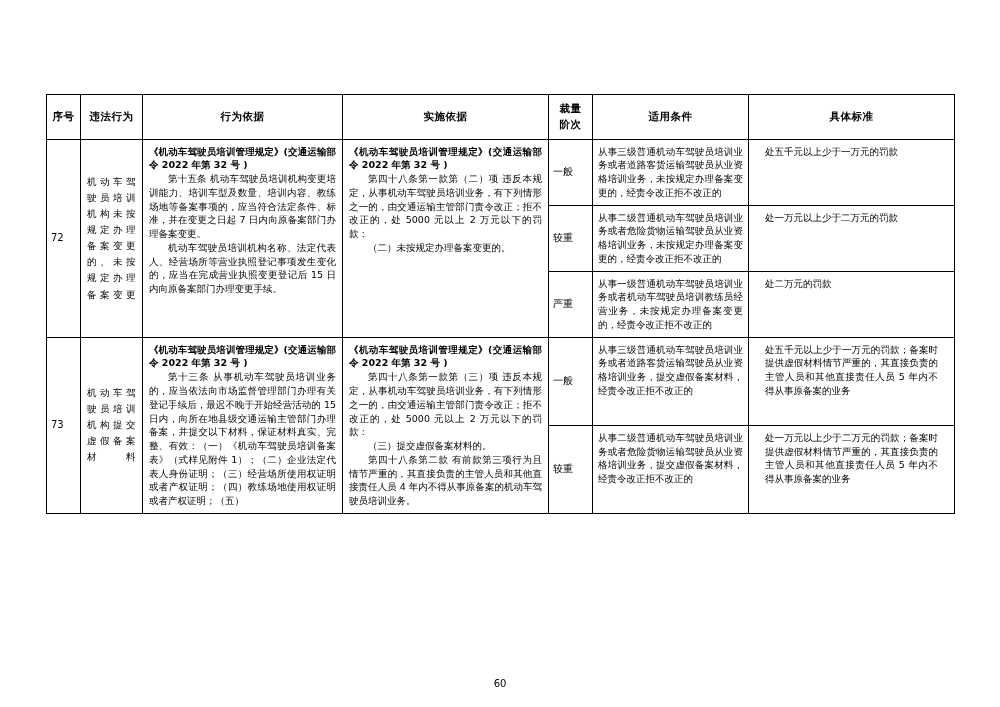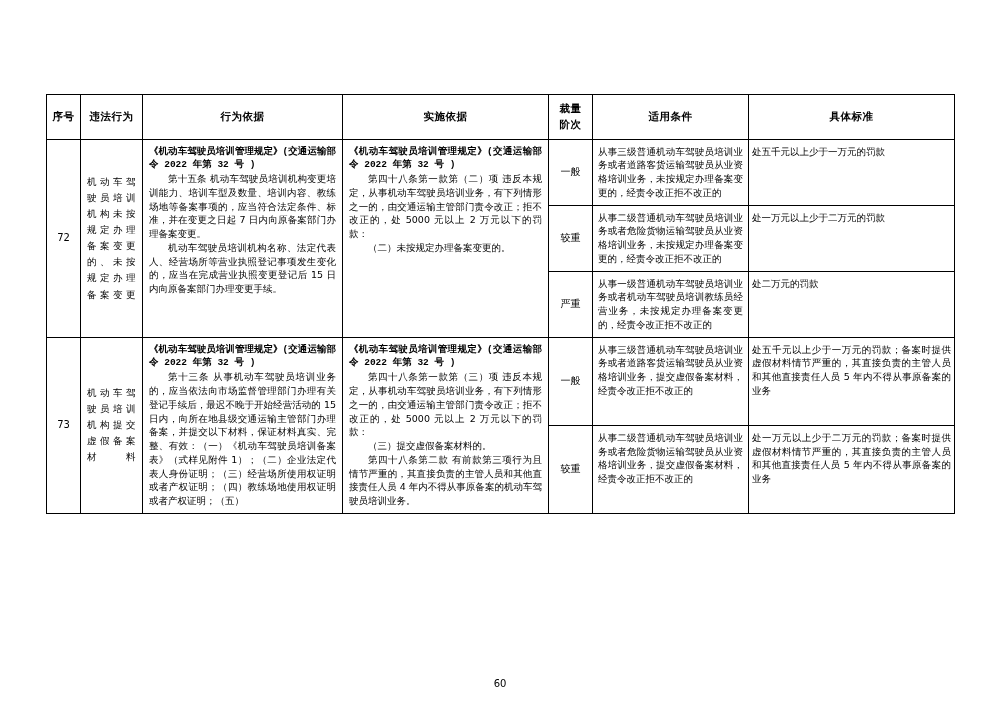--- a/index.html
+++ b/index.html
@@ -50,57 +50,55 @@
   
   .c-seq   { width: 34px; }
   .c-act   { width: 62px; }
   .c-basis { width: 200px; }
   .c-impl  { width: 206px; }
   .c-level { width: 44px; }
   .c-cond  { width: 156px; }
   .c-std   { width: 206px; }
 
   td.seq-cell {
-    text-align: center;
     font-size: 10px;
     vertical-align: middle;
   }
   td.act-cell {
     text-align: justify;
     text-align-last: justify;
     font-size: 9.5px;
     line-height: 1.7;
     letter-spacing: 0.5px;
     padding: 3px 6px;
   }
   td.basis-cell, td.impl-cell {
     vertical-align: top;
     text-align: justify;
     padding: 5px 6px;
   }
   td.level-cell {
-    text-align: center;
+    text-align: left;
     font-size: 10px;
   }
   td.cond-cell {
     vertical-align: top;
     text-align: justify;
     padding: 5px 5px;
   }
   td.std-cell {
     vertical-align: top;
     text-align: justify;
-    padding: 5px 3px;
+    padding: 5px 16px;
   }
   .t-title {
     font-weight: bold;
     display: block;
     text-align: justify;
     text-align-last: left;
-    font-family: Liberation Mono, monospace;
   }
   .t-para {
     display: block;
     text-indent: 2em;
     text-align: justify;
   }
   .page-number {
     position: absolute;
     left: 0;
     right: 0;

